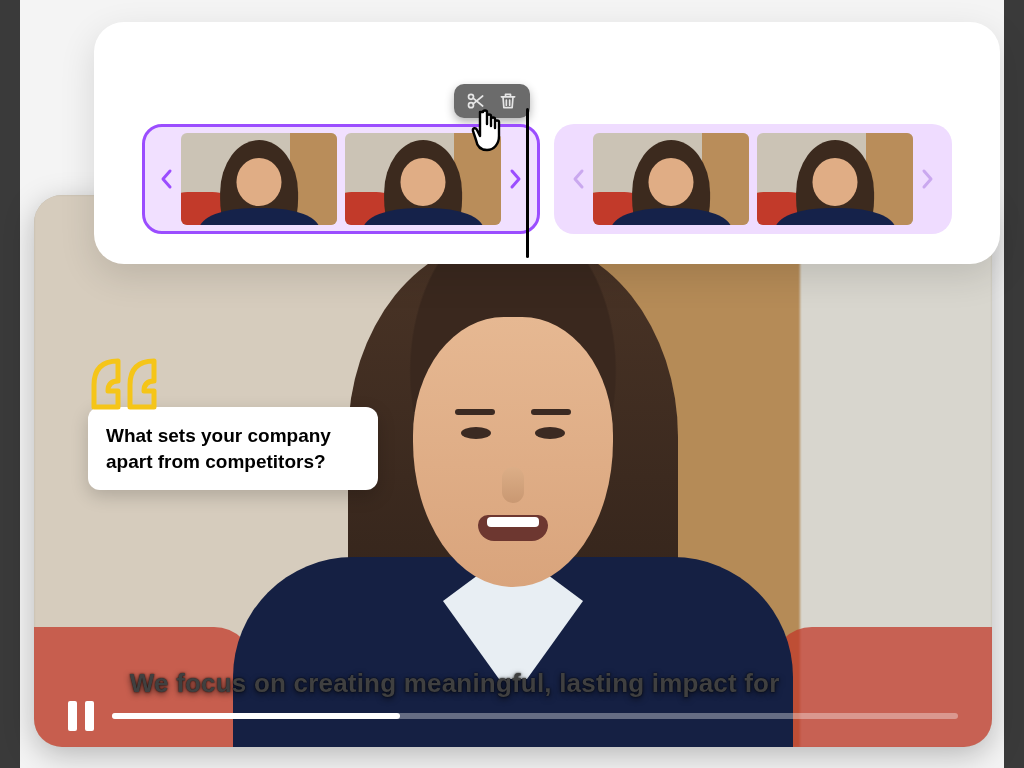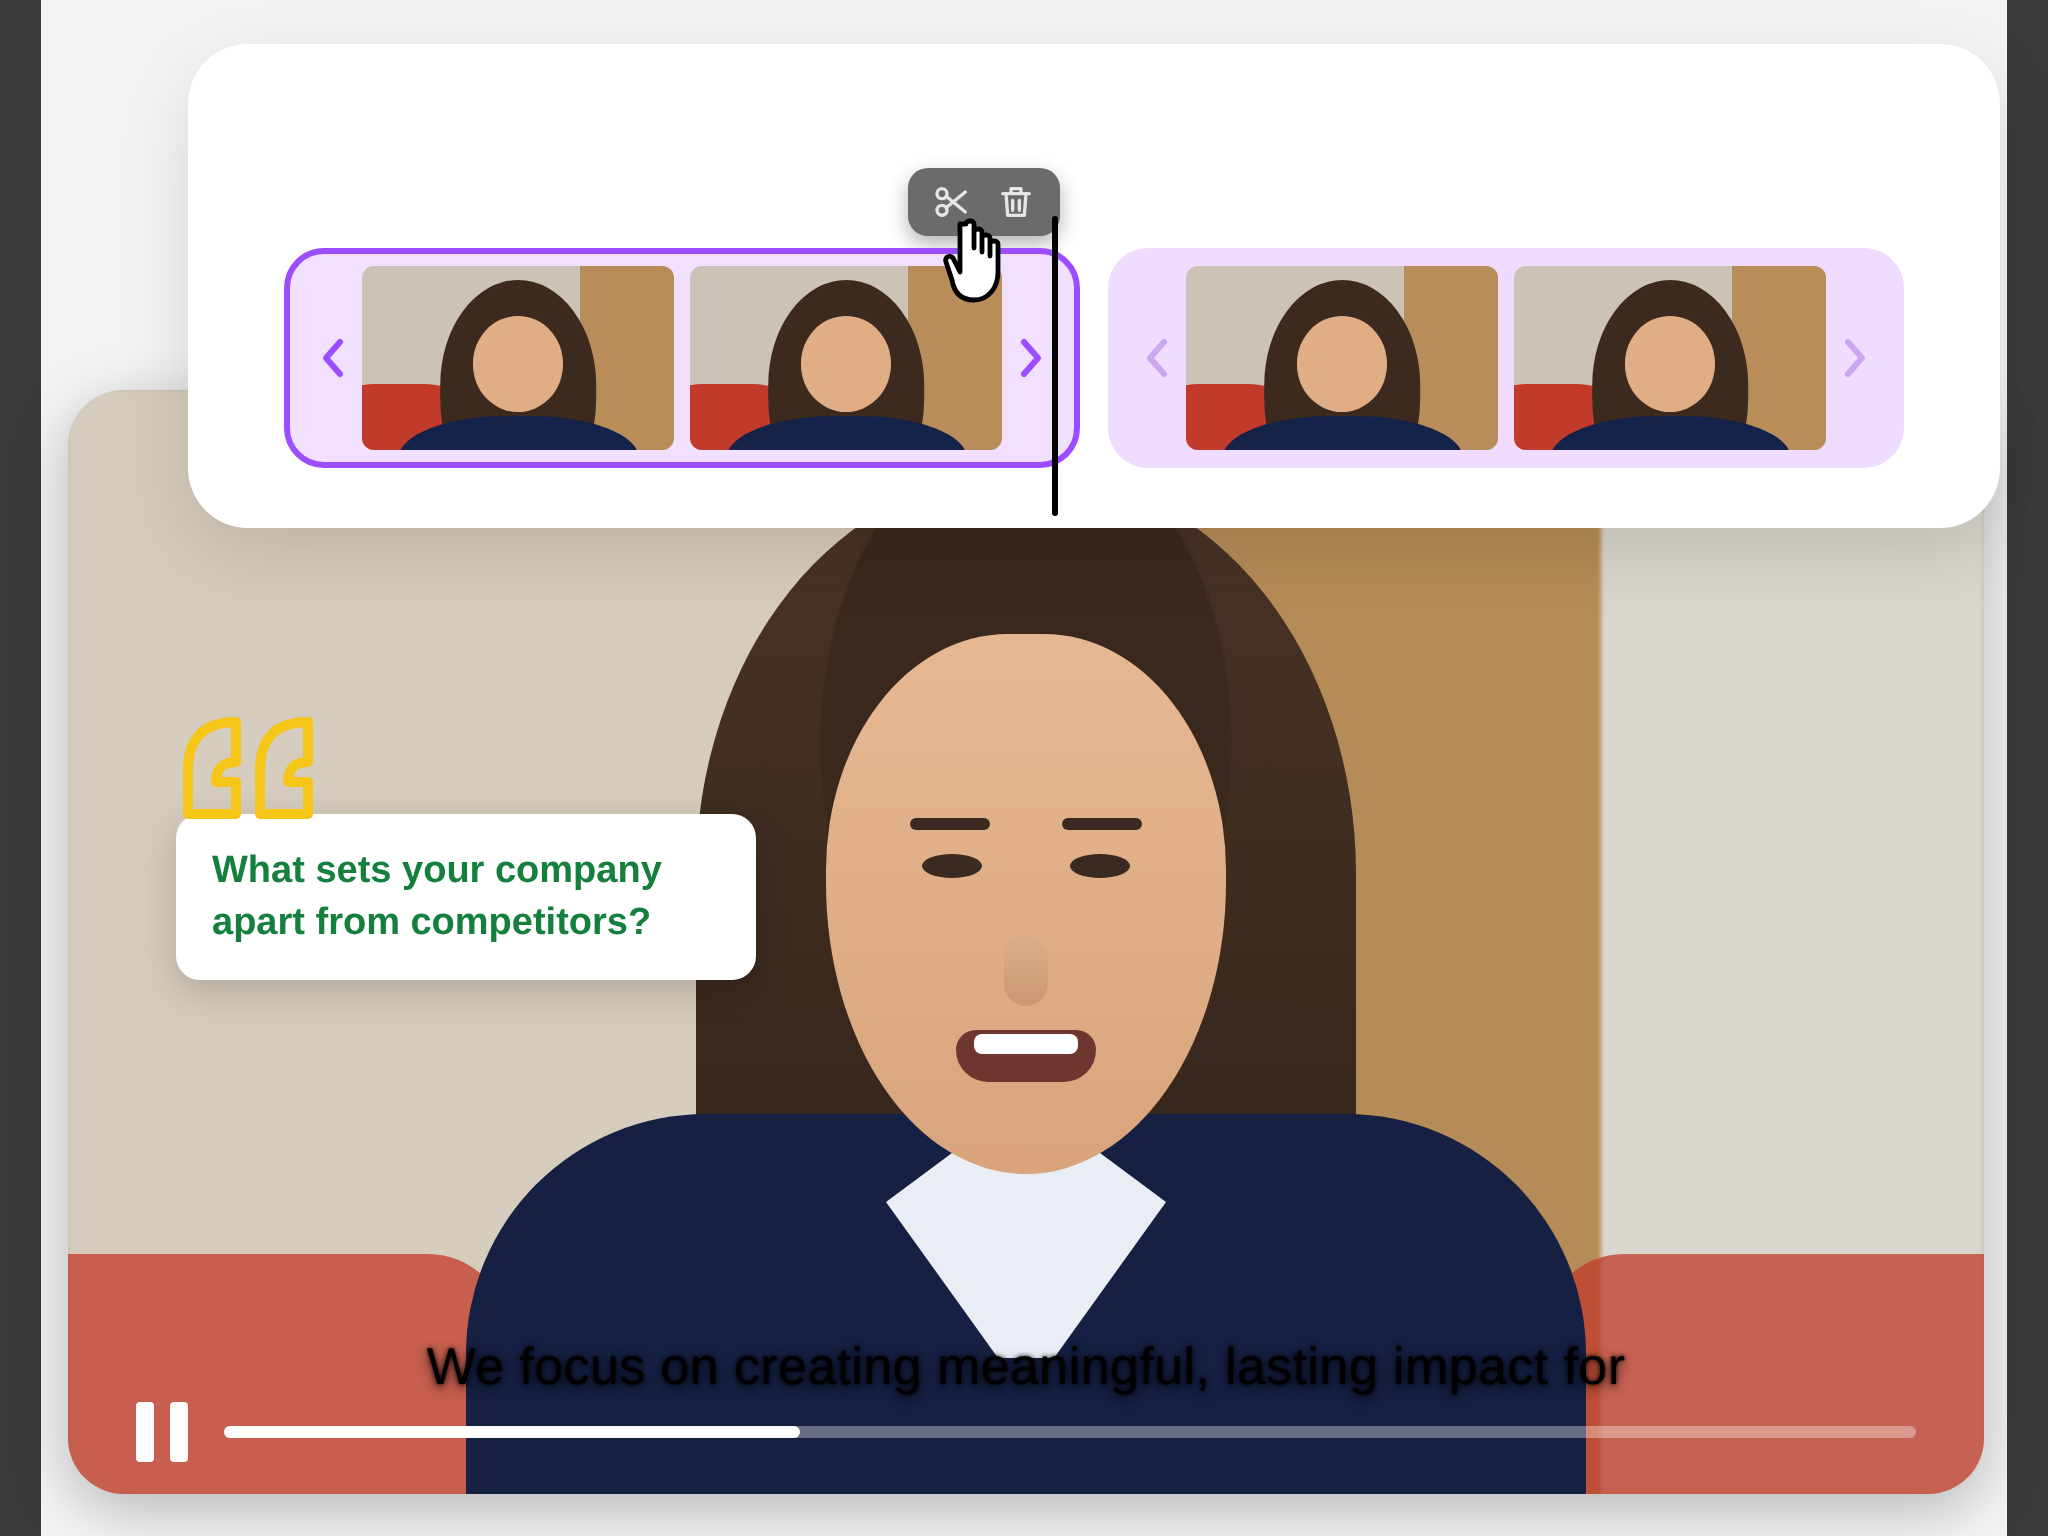--- a/index.html
+++ b/index.html
@@ -79,37 +79,37 @@
   }
   .chair{
     position:absolute;bottom:-20px;width:280px;height:140px;
     background:#c23a2a;border-radius:40px 40px 0 0;opacity:.75;
   }
   .chair.l{left:-60px}.chair.r{right:-60px}
 
   
   .caption{
     position:absolute;left:50%;bottom:48px;transform:translateX(-50%);
-    color:#000000;text-align:center;font-size:26px;font-weight:400;
+    color:#404040;font-size:26px;font-weight:700;
     line-height:1.25;letter-spacing:.2px;
     text-shadow:0 2px 6px rgba(0,0,0,.7),0 0 2px rgba(0,0,0,.9);
     width:80%;
   }
 
   
   .bubble-wrap{
     position:absolute;left:54px;top:160px;width:290px;
   }
   .quote-mark svg{display:block}
   .bubble{
     margin-top:-4px;
     background:#fff;border-radius:12px;
     padding:16px 18px;
     box-shadow:0 6px 18px rgba(0,0,0,.18);
-    font-size:19px;font-weight:700;color:#15803d;line-height:1.35;
+    font-size:19px;font-weight:700;color:#000000;line-height:1.35;
   }
 
   
   .playbar{
     position:absolute;left:34px;right:34px;bottom:16px;
     display:flex;align-items:center;gap:18px;
   }
   .pause-btn{width:26px;height:30px;position:relative;cursor:pointer}
   .pause-btn::before,.pause-btn::after{
     content:"";position:absolute;top:0;width:9px;height:30px;background:#fff;border-radius:2px;

